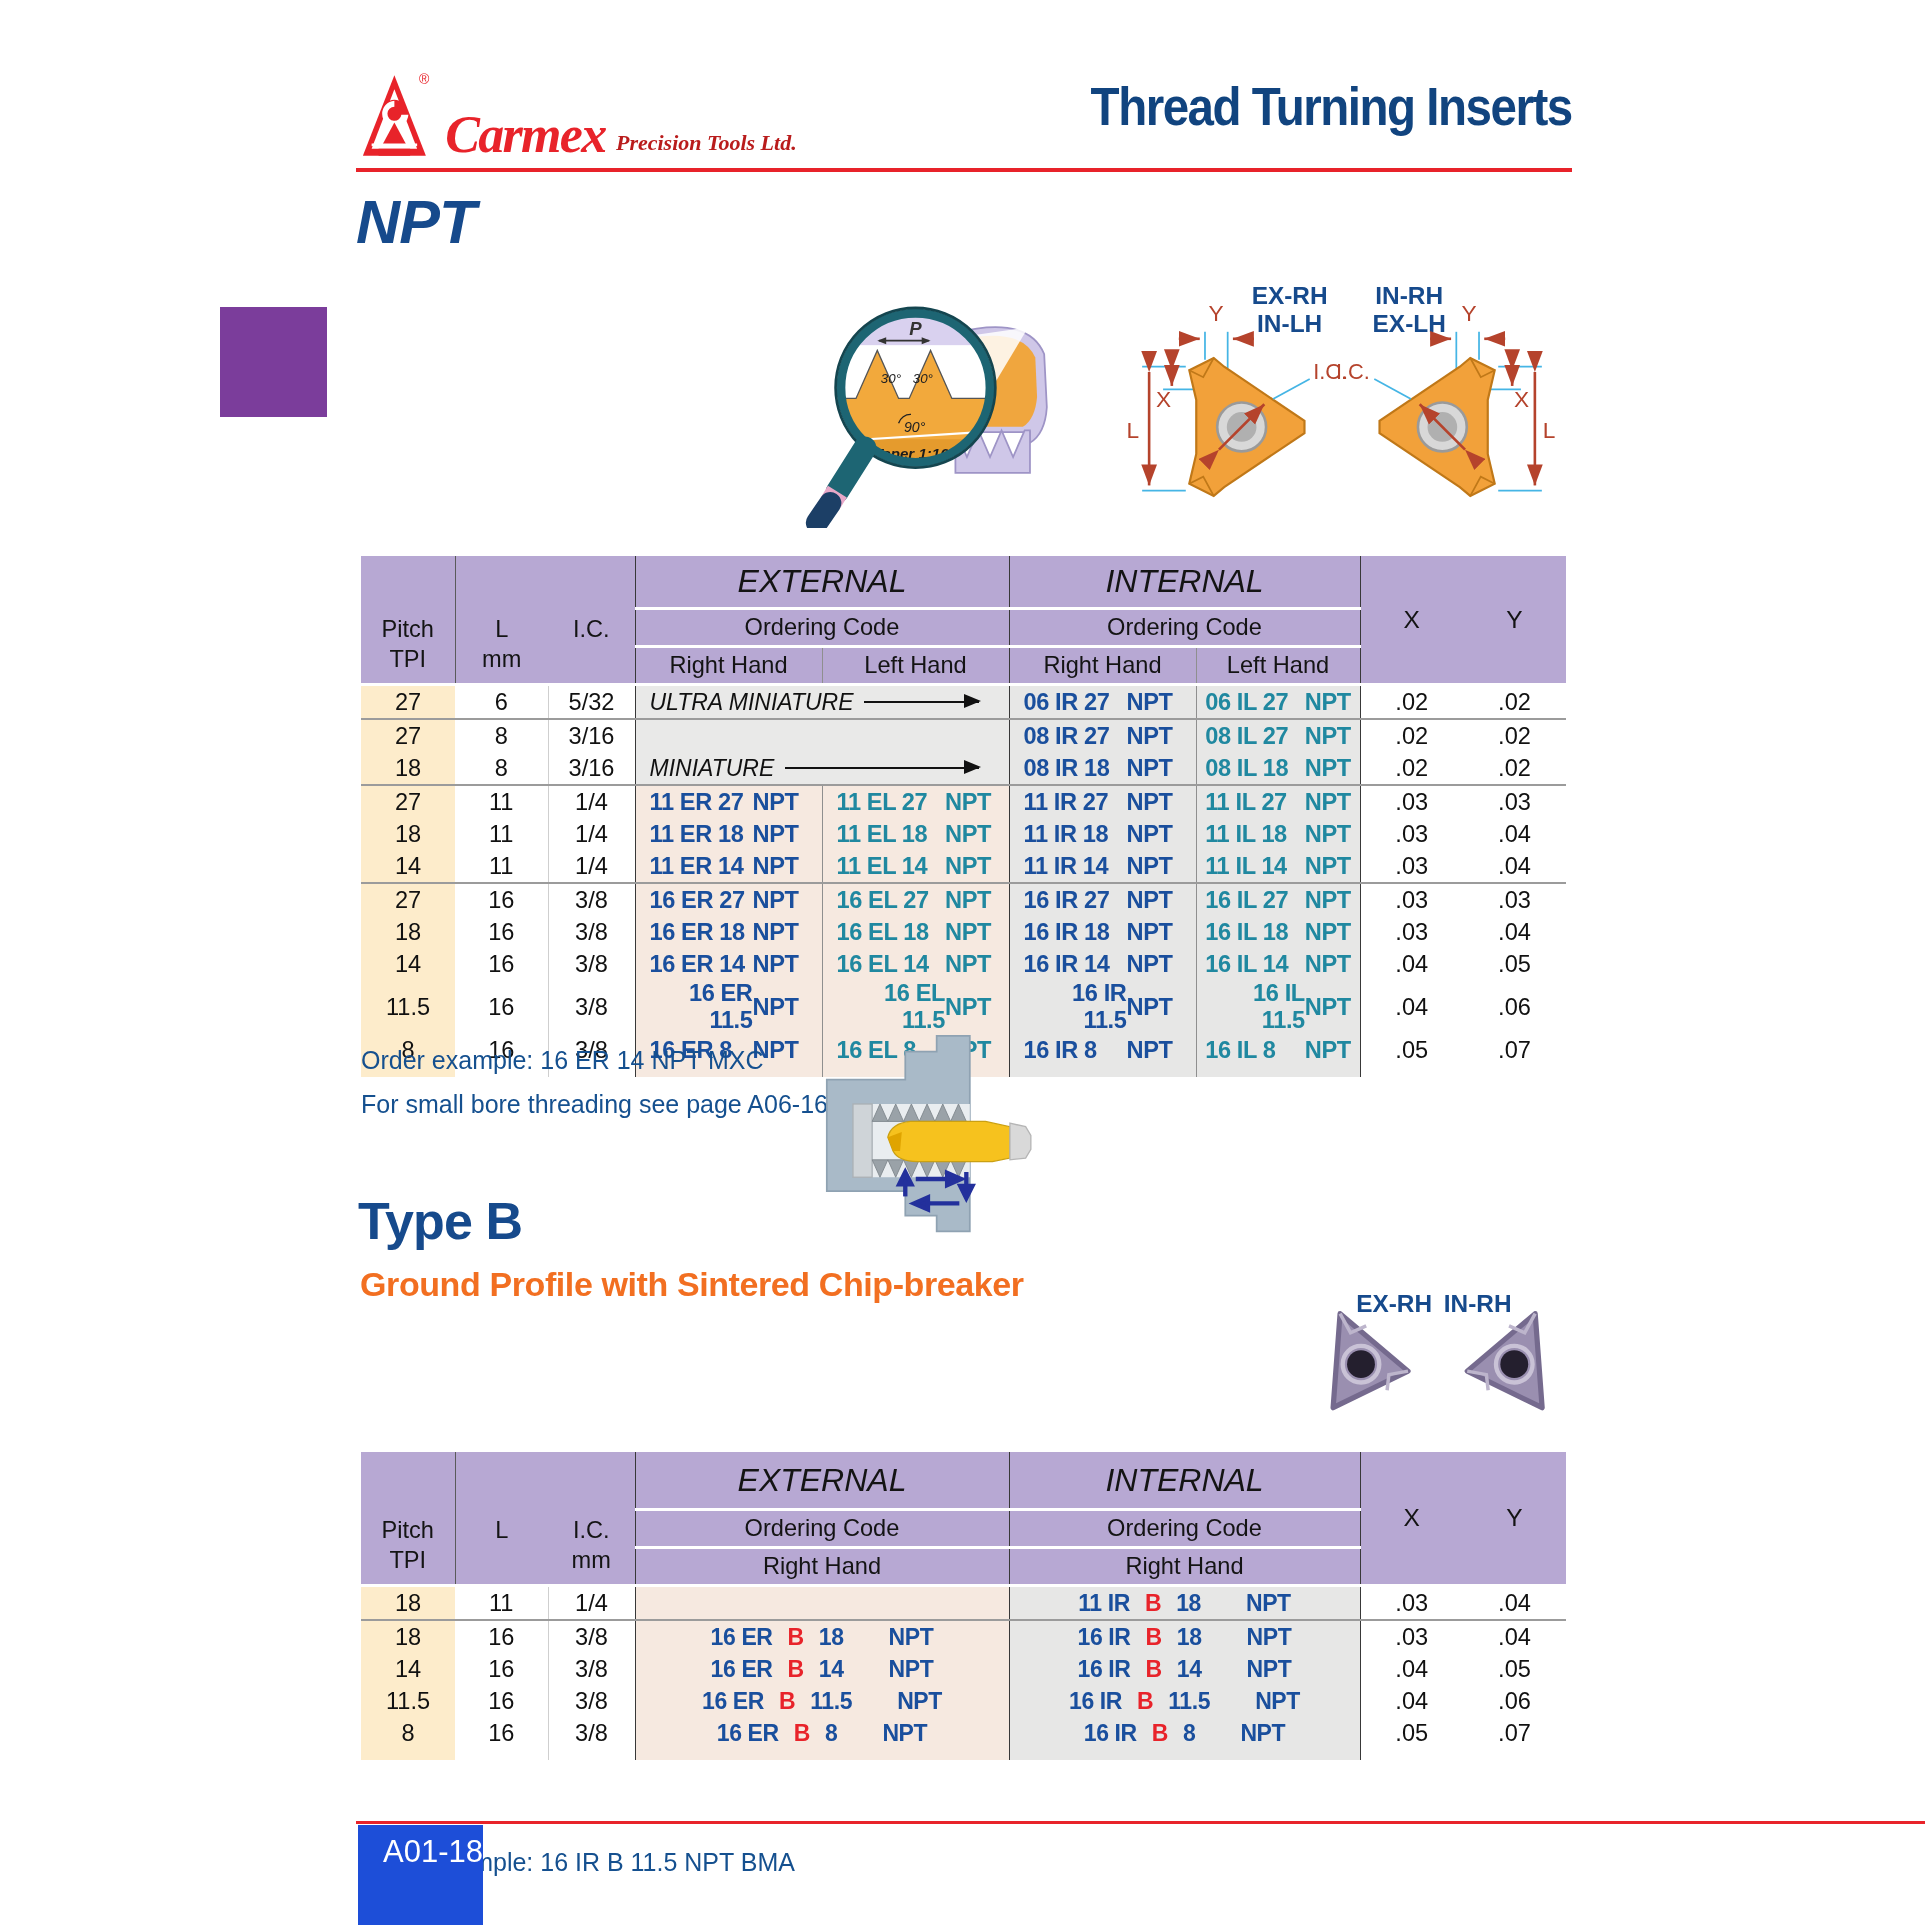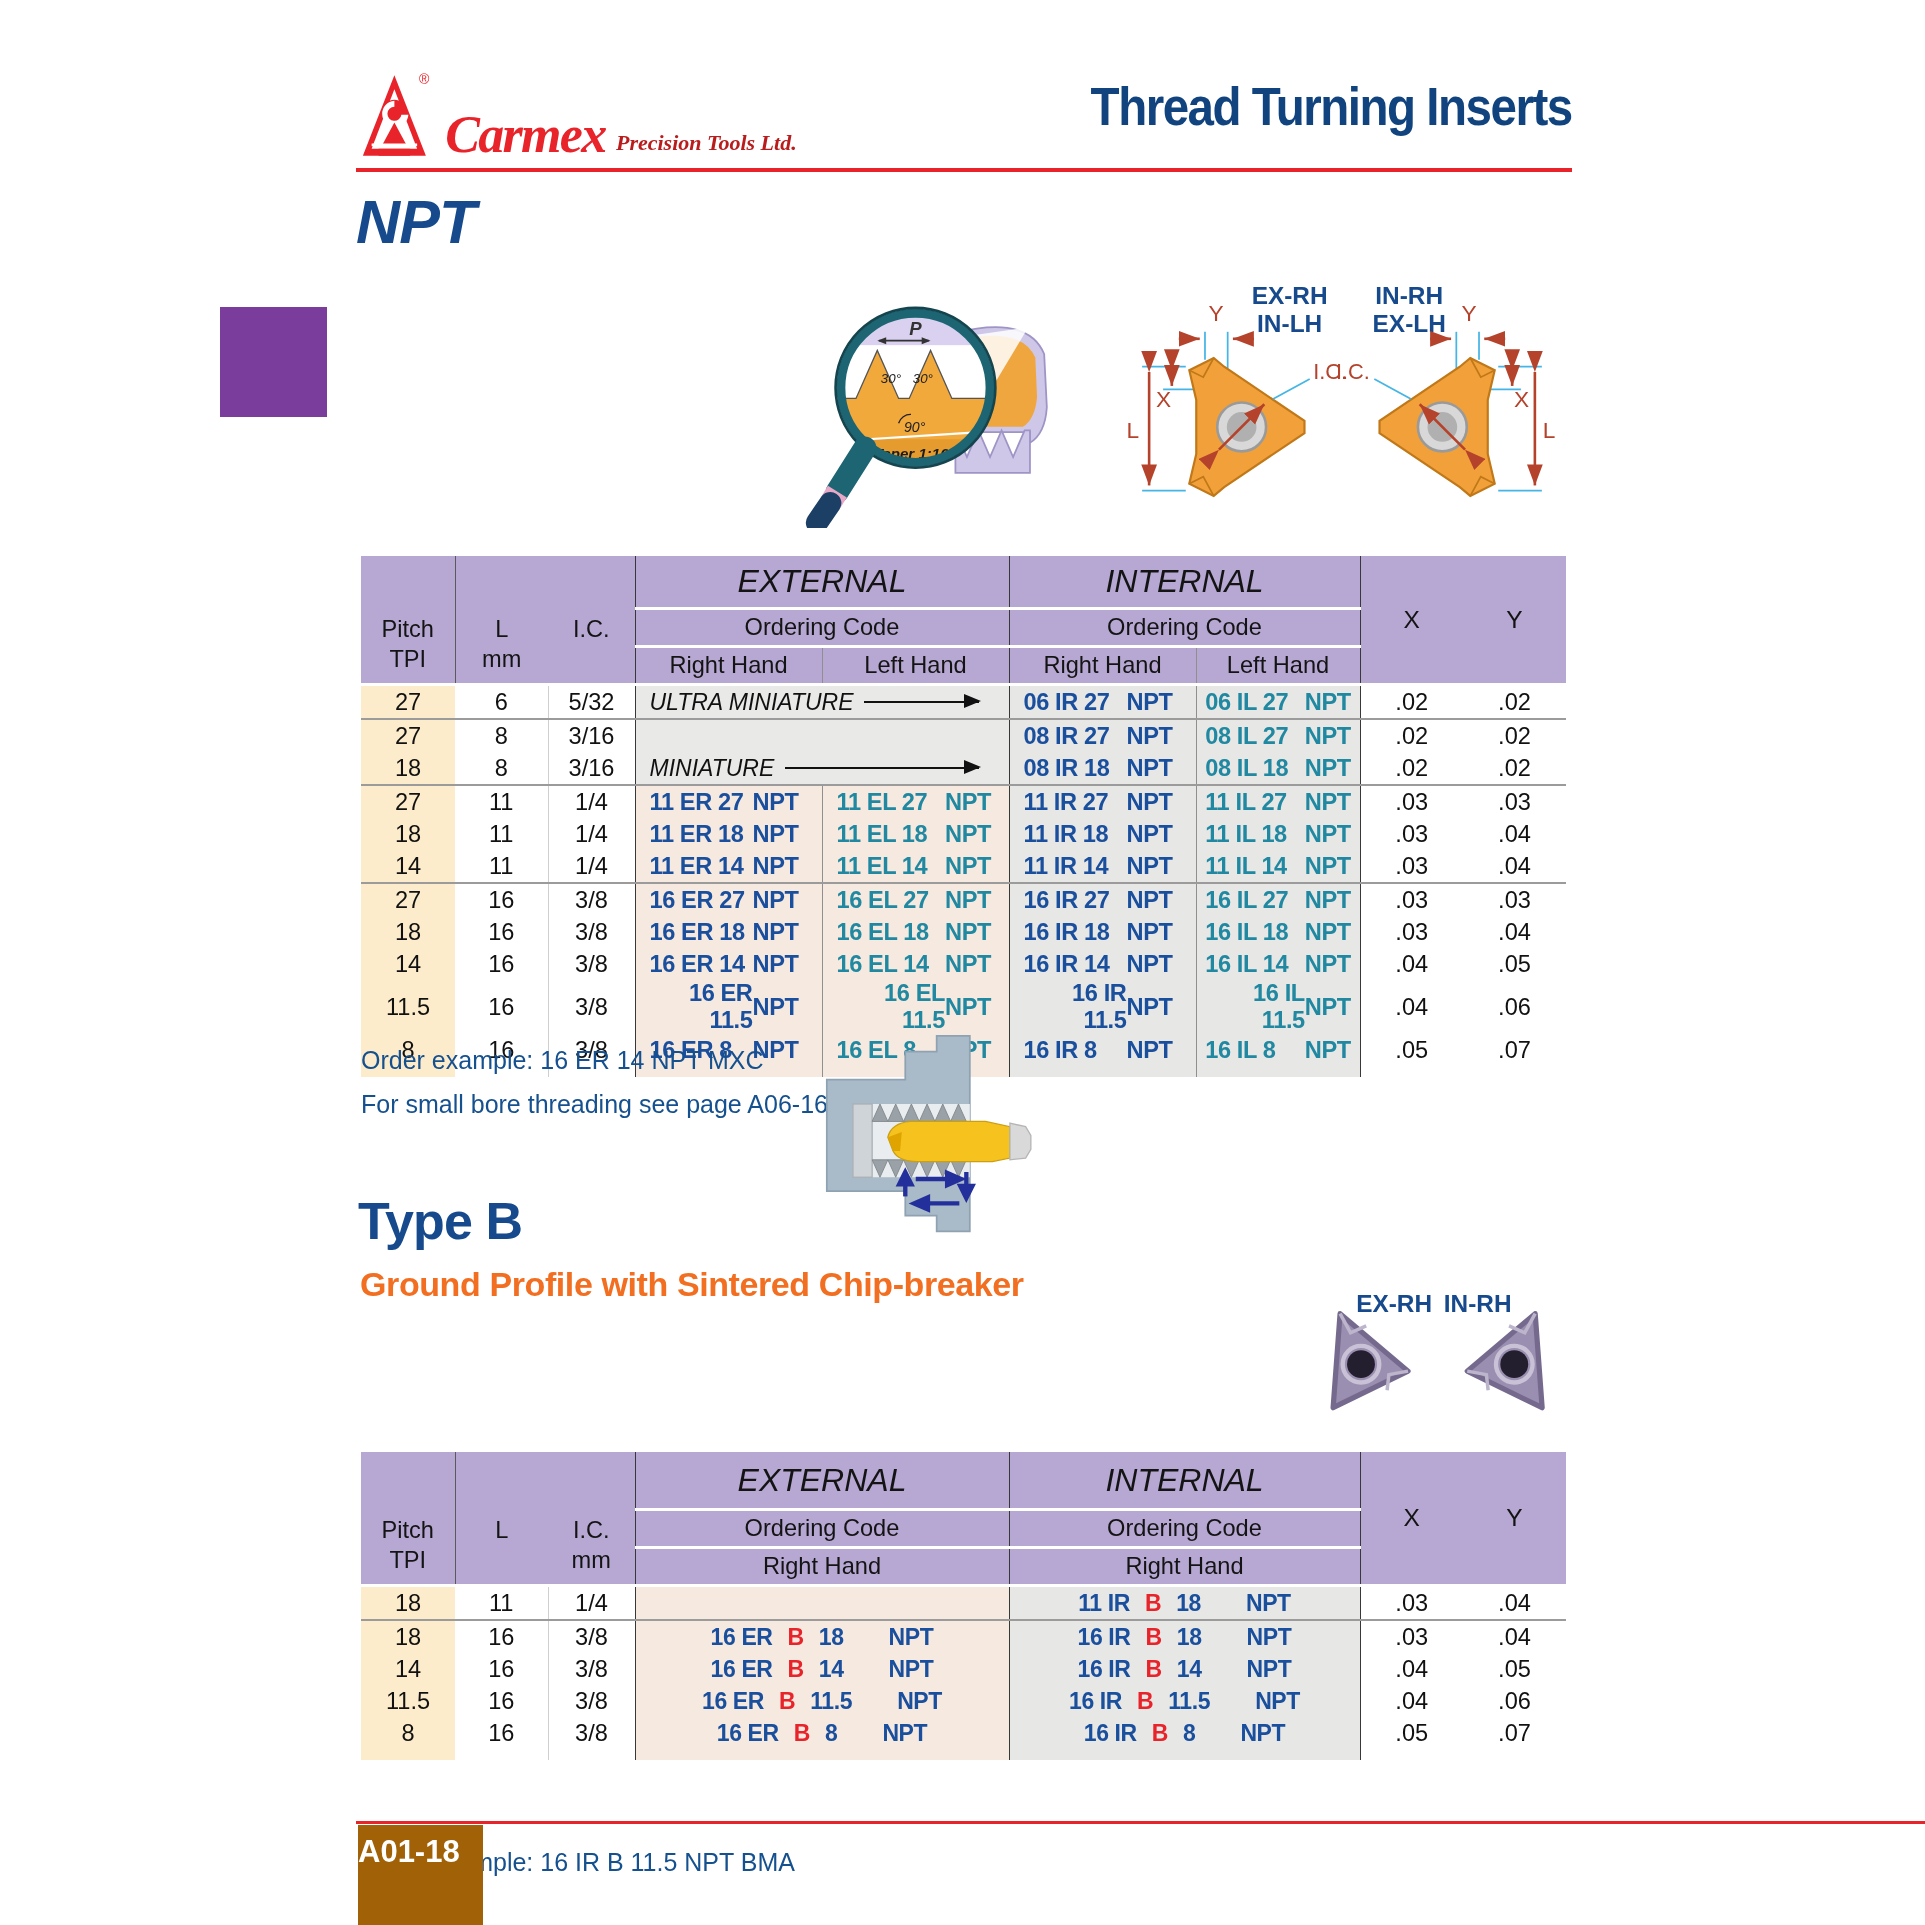--- a/index.html
+++ b/index.html
@@ -70,22 +70,22 @@
 
   
   .note{position:absolute;left:361px;font-size:25px;color:#15508f;line-height:44px;}
   #note1{top:1038px;}
   #note2{top:1840px;}
   .typeb-title{position:absolute;left:358px;top:1191px;font-size:52px;font-weight:bold;color:#164a8c;letter-spacing:-0.9px;}
   .typeb-subtitle{position:absolute;left:360px;top:1265px;font-size:34px;font-weight:bold;color:#f26f21;letter-spacing:-0.4px;}
 
   
   .footer-rule{position:absolute;left:356px;top:1821px;width:1570px;height:2.6px;background:#e8232a;}
-  .footer-box{position:absolute;left:358px;top:1825px;width:125px;height:101px;background:#a16207;
-              color:#fff;font-size:31px;font-weight:bold;text-align:left;padding-top:8.7px;box-sizing:border-box;}
+  .footer-box{position:absolute;left:358px;top:1825px;width:125px;height:101px;background:#1d4ed8;
+              color:#fff;font-size:31px;font-weight:normal;text-align:right;padding-top:8.7px;box-sizing:border-box;}
 </style>
 </head>
 <body>
 
 <div class="page">
 
   <div class="logo-wrap">
     <svg width="72" height="91" viewBox="0 0 82 104">
       <text x="66" y="16" font-size="16" fill="#e8232a">®</text>
       <polygon points="38,6 74,98 2,98" fill="#e8232a"></polygon>

